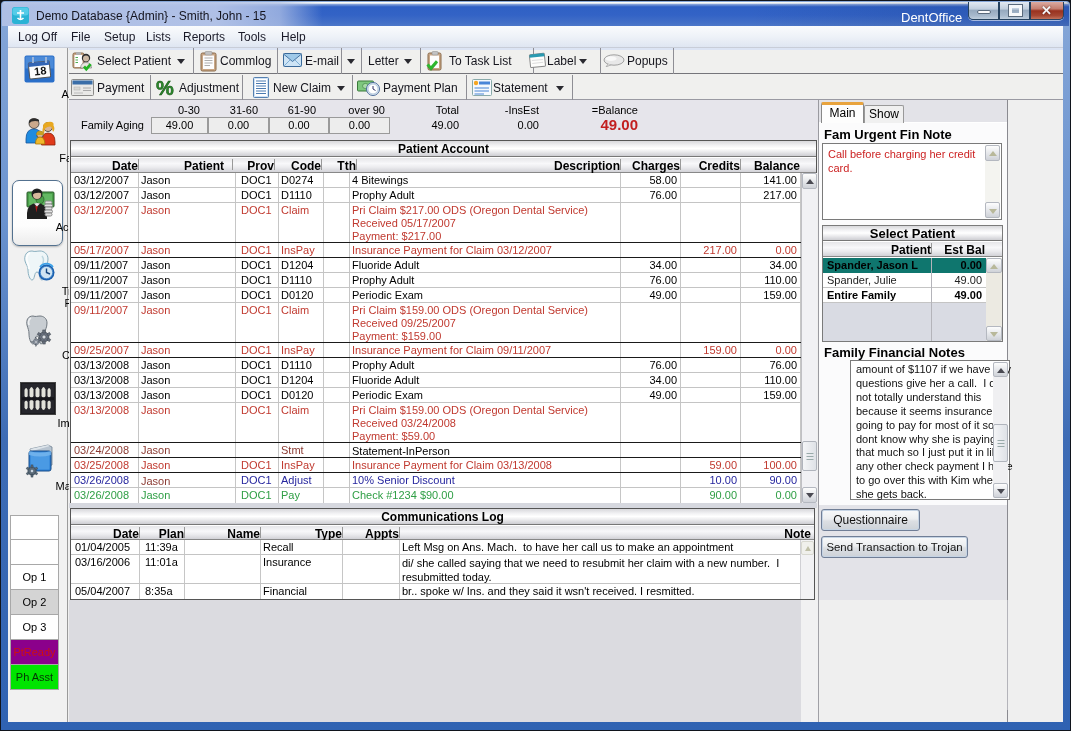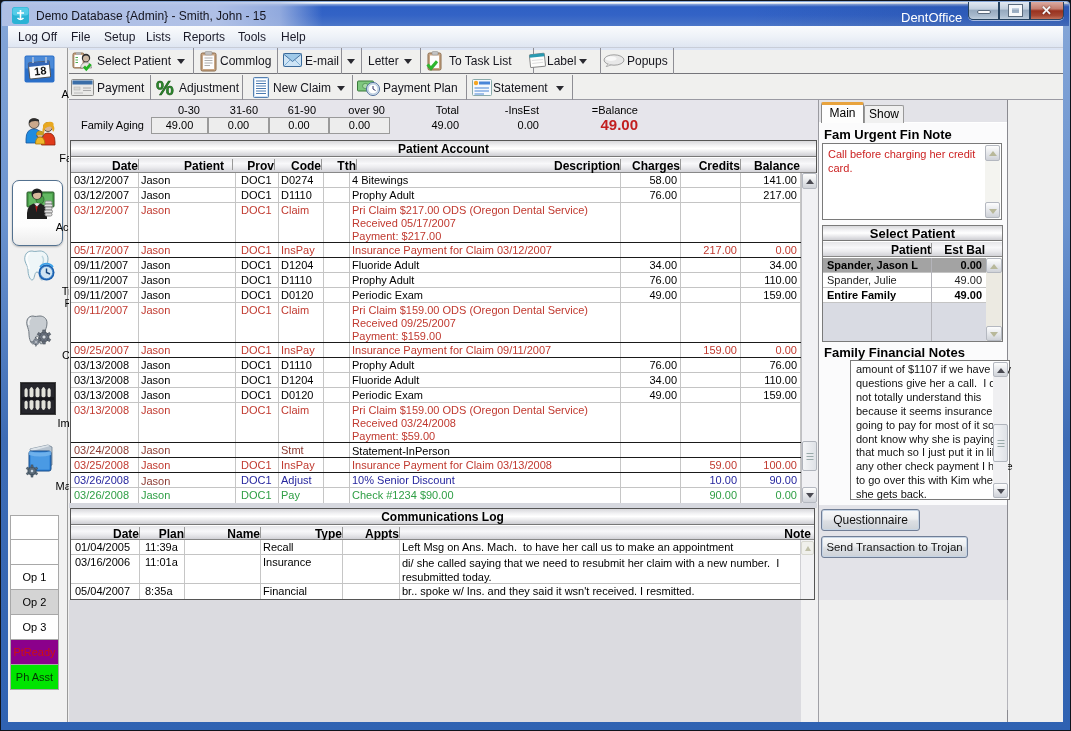--- a/index.html
+++ b/index.html
@@ -676,21 +676,21 @@
       </div>
     </div>
     <div class="grid" id="selpat" style="left:753px;top:125px;width:181px;height:117px;border-color:#7a7a7a">
       <div class="gtitle" style="height:15px;line-height:15px;font-size:13px">Select Patient</div>
       <div class="ghead" style="top:16px;height:15px;font-size:12px">
             <span class="ctr" style="left:0;width:108px">Patient</span>
             <span class="ctr" style="left:108px;width:54px">Est Bal</span>
             <div class="hsep" style="left:108px"></div>
           </div>
       <div style="position:absolute;left:0;top:32px;width:163px;height:83px;background:#d9dbe3">
-        <div class="grow" style="top:0;height:15px;background:#a3a3a3;font-weight:bold">
+        <div class="grow" style="top:0;height:28px;background:#0f766e;font-weight:bold">
               <span style="left:4px">Spander, Jason L</span>
               <span class="rt" style="left:100px;width:59px">0.00</span>
             </div>
         <div class="grow" style="top:15px;height:15px;background:#fff;color:#222">
               <span style="left:4px">Spander, Julie</span>
               <span class="rt" style="left:100px;width:59px">49.00</span>
             </div>
         <div class="grow" style="top:30px;height:15px;background:#fff;font-weight:bold">
               <span style="left:4px">Entire Family</span>
               <span class="rt" style="left:100px;width:59px">49.00</span>

